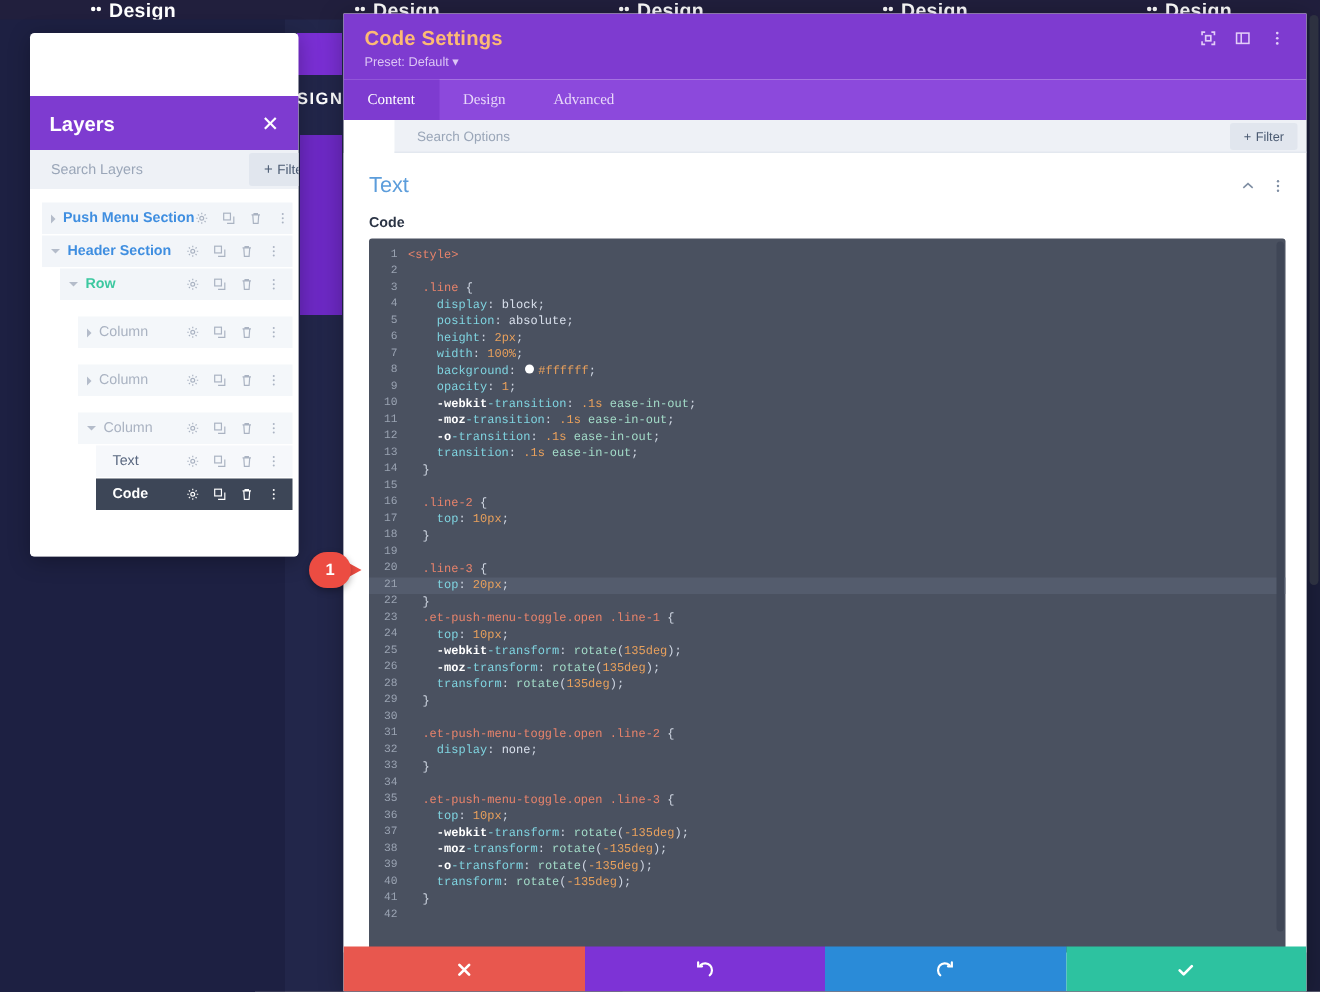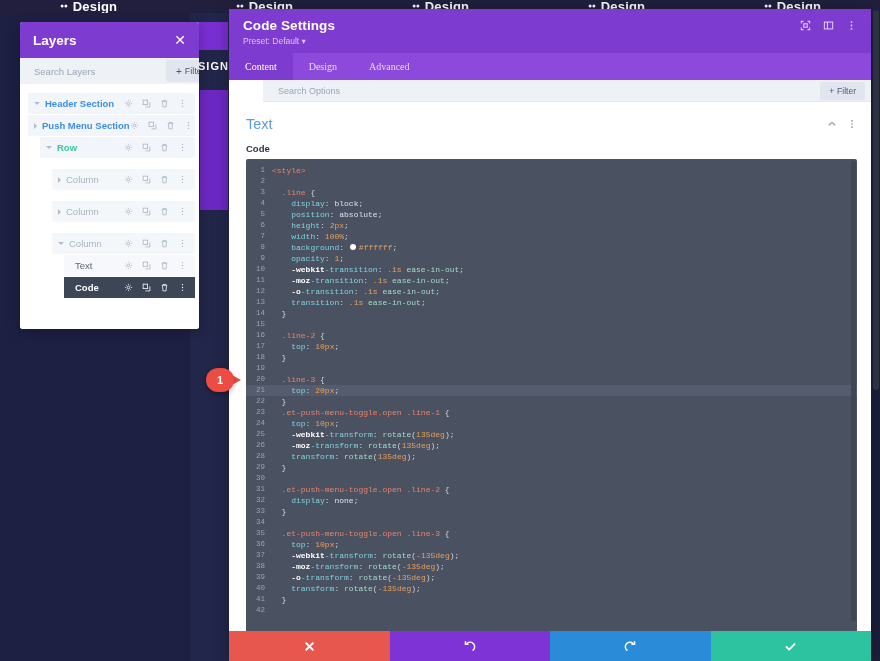--- a/index.html
+++ b/index.html
@@ -52,21 +52,21 @@
 
   
   .layers-panel {
     position: absolute; left: 20px; top: 22px; width: 179px;
     background: #ffffff; z-index: 6;
     box-shadow: 0 3px 14px rgba(0,0,0,.28);
     border-radius: 3px; overflow: hidden;
   }
   .layers-head {
     background: #7e3bd0; height: 36px; display: flex; align-items: center;
-    padding: 0 13px; justify-content: space-between;
+    padding: 0 13px; justify-content: space-between; margin-top: 42px;
   }
   .layers-title { color: #fff; font-size: 13.5px; font-weight: bold; }
   .layers-close { color: #fff; font-size: 14px; cursor: pointer; line-height: 1; }
 
   .layers-search {
     height: 26px; background: #eef1f6; display: flex; align-items: center;
     padding-left: 14px; position: relative;
   }
   .layers-search input {
     border: 0; background: transparent; outline: none; flex: 1;
@@ -121,21 +121,21 @@
   .ind3 { margin-left: 44px; }
 
   
   .modal {
     position: absolute; left: 229px; top: 9px; width: 642px; height: 652px;
     background: #ffffff; z-index: 5; overflow: hidden;
     box-shadow: 0 2px 16px rgba(0,0,0,.3);
   }
   .modal-head { background: #7e3bd0; padding: 9px 14px 7px 14px; }
   .mh-top { display: flex; align-items: flex-start; justify-content: space-between; }
-  .mh-title { color: #ffffff; font-size: 13.5px; font-weight: bold; letter-spacing: .1px; }
+  .mh-title { color: #fdba74; font-size: 13.5px; font-weight: bold; letter-spacing: .1px; }
   .mh-preset { color: #dcc6f5; font-size: 8.5px; margin-top: 3px; }
   .mh-icons { display: flex; align-items: center; gap: 12px; color: #e2cdf8; padding-top: 2px; }
   .mh-icons svg { width: 11px; height: 11px; display: block; }
 
   .tabs { background: #8c49dc; display: flex; height: 27px; }
   .tab {
     color: #e8d8fa; font-size: 10px; display: flex; align-items: center;
     padding: 0 16px; cursor: pointer; height: 27px; font-family: Liberation Serif, serif;
   }
   .tab.active { background: #7e3bd0; color: #ffffff; }
@@ -296,22 +296,22 @@
     <div class="layers-search">
       <input placeholder="Search Layers" style="">
       <div class="filter-btn">
         <span class="plus">+</span>
         <span>Filter</span>
       </div>
     </div>
     <div class="layers-body">
       <div id="layer-rows">
           <div class="layer-row lv-section ind0">
-            <span class="caret open"></span>
-            <span class="lbl" style="margin-left:5px">Header Section</span>
+            <span class="caret "></span>
+            <span class="lbl" style="margin-left:5px">Push Menu Section</span>
             <span class="icons">
               <span>
                 <svg viewBox="0 0 16 16" fill="none" stroke="currentColor" stroke-width="1.4">
                   <circle cx="8" cy="8" r="2.3"></circle>
                   <path d="M8 1.5v1.8M8 12.7v1.8M1.5 8h1.8M12.7 8h1.8M3.4 3.4l1.3 1.3M11.3 11.3l1.3 1.3M12.6 3.4l-1.3 1.3M4.7 11.3l-1.3 1.3"></path>
                 </svg>
               </span>
               <span>
                 <svg viewBox="0 0 16 16" fill="none" stroke="currentColor" stroke-width="1.4">
                   <rect x="2" y="2" width="8" height="8"></rect>
@@ -326,22 +326,22 @@
               <span>
                 <svg viewBox="0 0 16 16" fill="currentColor">
                   <circle cx="8" cy="3" r="1.2"></circle>
                   <circle cx="8" cy="8" r="1.2"></circle>
                   <circle cx="8" cy="13" r="1.2"></circle>
                 </svg>
               </span>
             </span>
           </div>
           <div class="layer-row lv-section ind0">
-            <span class="caret "></span>
-            <span class="lbl" style="margin-left:5px">Push Menu Section</span>
+            <span class="caret open"></span>
+            <span class="lbl" style="margin-left:5px">Header Section</span>
             <span class="icons">
               <span>
                 <svg viewBox="0 0 16 16" fill="none" stroke="currentColor" stroke-width="1.4">
                   <circle cx="8" cy="8" r="2.3"></circle>
                   <path d="M8 1.5v1.8M8 12.7v1.8M1.5 8h1.8M12.7 8h1.8M3.4 3.4l1.3 1.3M11.3 11.3l1.3 1.3M12.6 3.4l-1.3 1.3M4.7 11.3l-1.3 1.3"></path>
                 </svg>
               </span>
               <span>
                 <svg viewBox="0 0 16 16" fill="none" stroke="currentColor" stroke-width="1.4">
                   <rect x="2" y="2" width="8" height="8"></rect>

